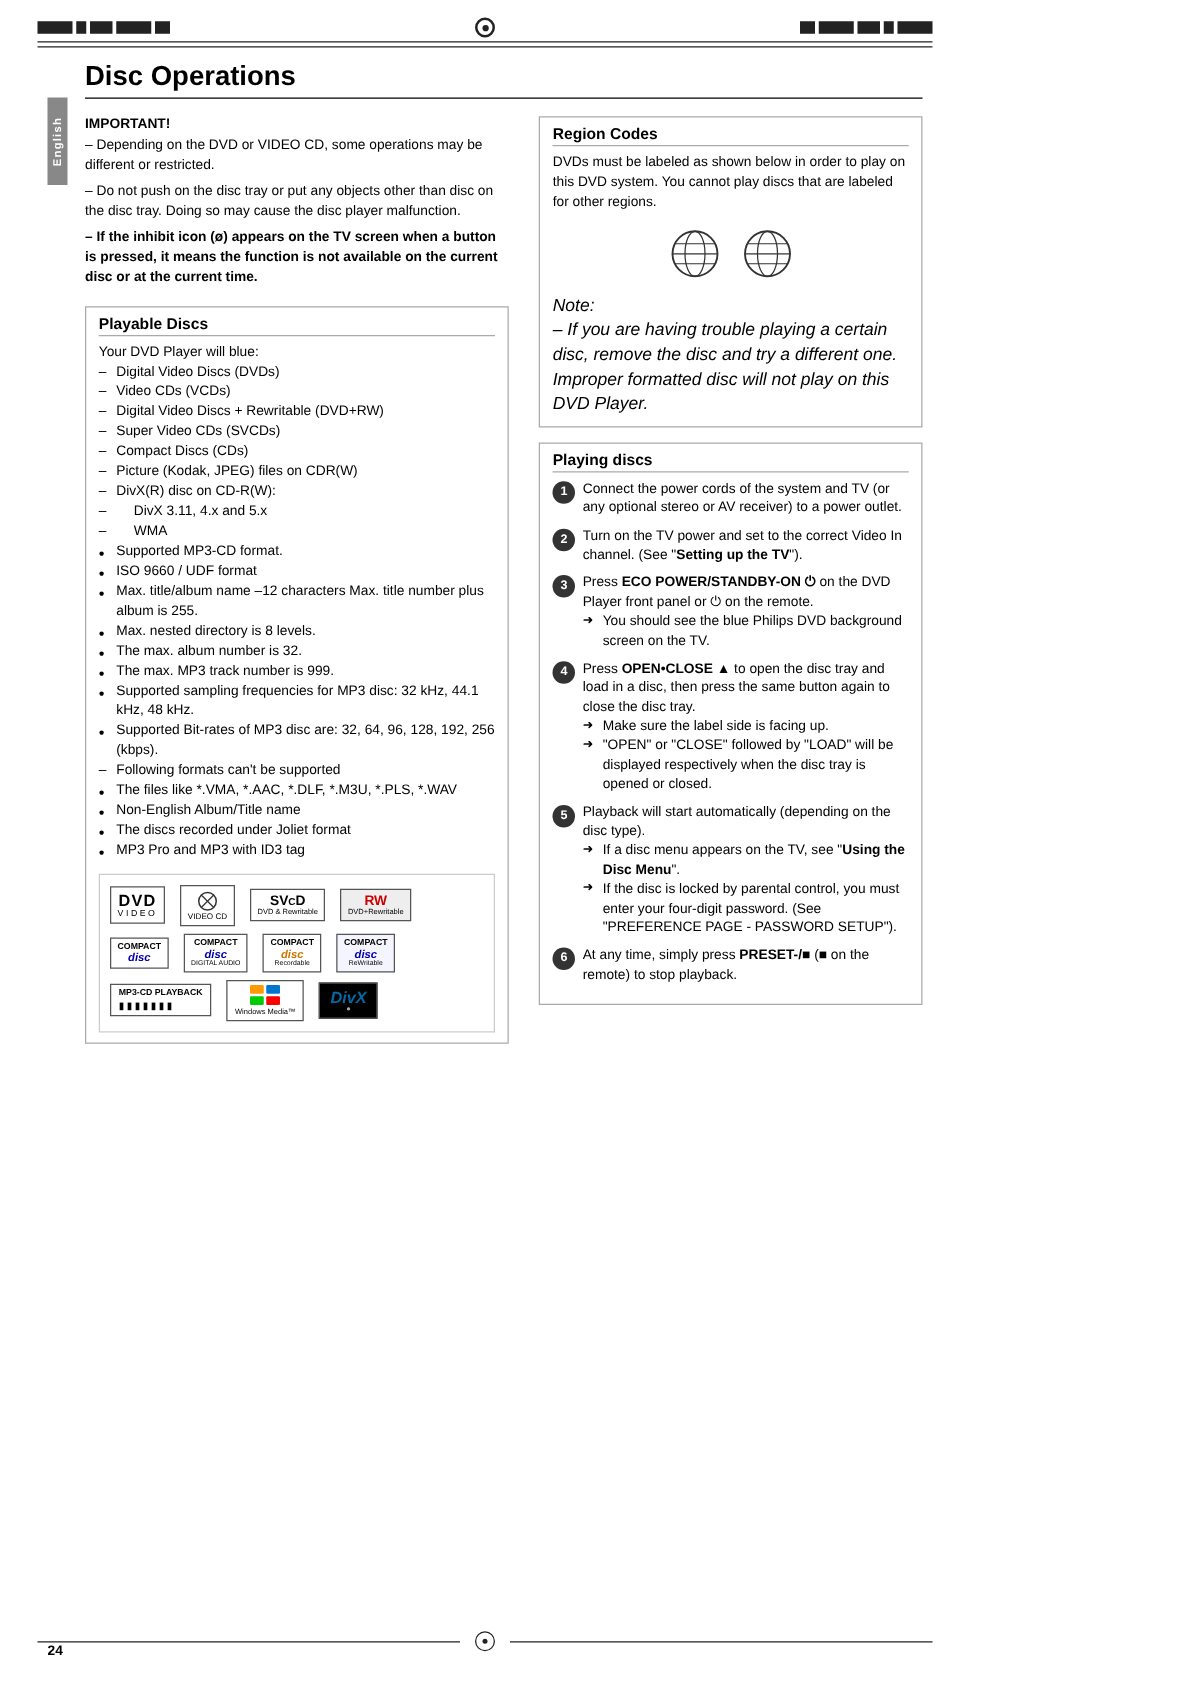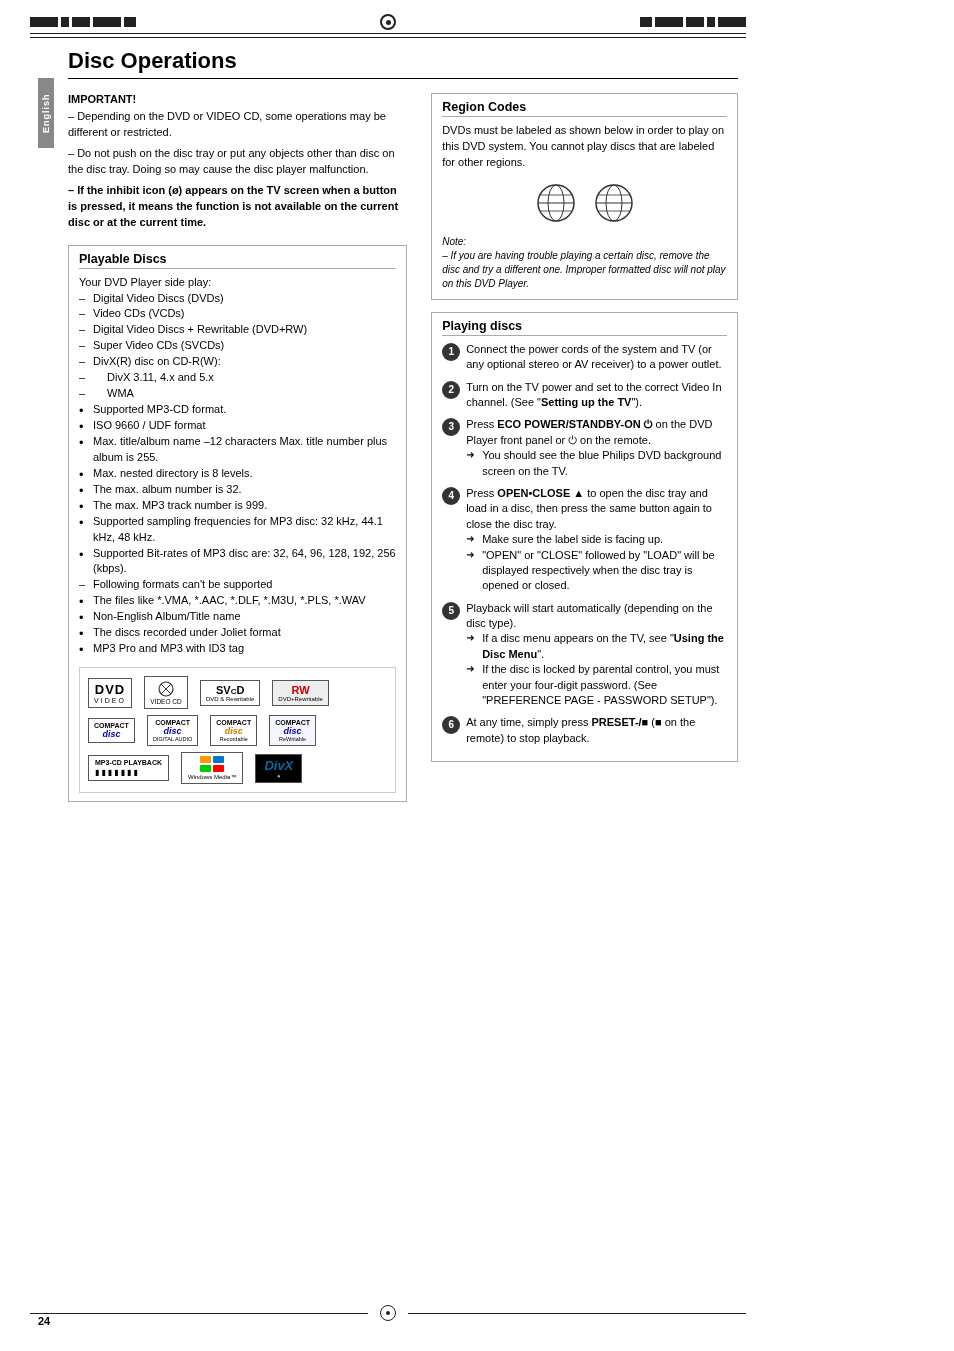--- a/index.html
+++ b/index.html
@@ -167,21 +167,21 @@
       display: flex;
       gap: 14px;
       justify-content: center;
       margin: 10px 0;
     }
     .globe-icon {
       width: 44px;
       height: 44px;
     }
     .note-text {
-      font-size: 10px;
+      font-size: 14px;
       font-style: italic;
       line-height: 1.4;
     }
     
     .playing-section {
       border: 1px solid #aaa;
       padding: 6px 10px 8px 10px;
       margin-top: 0;
     }
     .step-item {
@@ -281,26 +281,28 @@
                 <span>– Do not push on the disc tray or put any objects other than disc on the disc tray. Doing so may cause the disc player malfunction.</span>
               </p>
               <p>
                 <span class="bold-text">– If the inhibit icon (ø) appears on the TV screen when a button is pressed, it means the function is not available on the current disc or at the current time.</span>
               </p>
             </div>
           </div>
 
           <div class="section-box">
             <div class="section-title">Playable Discs</div>
-            <div class="section-text">Your DVD Player side play:</div>
+            <div class="section-text">Your DVD Player will blue:</div>
             <ul class="disc-list">
               <li class="dash">Digital Video Discs (DVDs)</li>
               <li class="dash">Video CDs (VCDs)</li>
               <li class="dash">Digital Video Discs + Rewritable (DVD+RW)</li>
               <li class="dash">Super Video CDs (SVCDs)</li>
+              <li class="dash">Compact Discs (CDs)</li>
+              <li class="dash">Picture (Kodak, JPEG) files on CDR(W)</li>
               <li class="dash">DivX(R) disc on CD-R(W):</li>
               <li class="dash" style="padding-left:28px;">DivX 3.11, 4.x and 5.x</li>
               <li class="dash" style="padding-left:28px;">WMA</li>
               <li class="bullet">Supported MP3-CD format.</li>
               <li class="bullet">ISO 9660 / UDF format</li>
               <li class="bullet">Max. title/album name –12 characters Max. title number plus album is 255.</li>
               <li class="bullet">Max. nested directory is 8 levels.</li>
               <li class="bullet">The max. album number is 32.</li>
               <li class="bullet">The max. MP3 track number is 999.</li>
               <li class="bullet">Supported sampling frequencies for MP3 disc: 32 kHz, 44.1 kHz, 48 kHz.</li>

